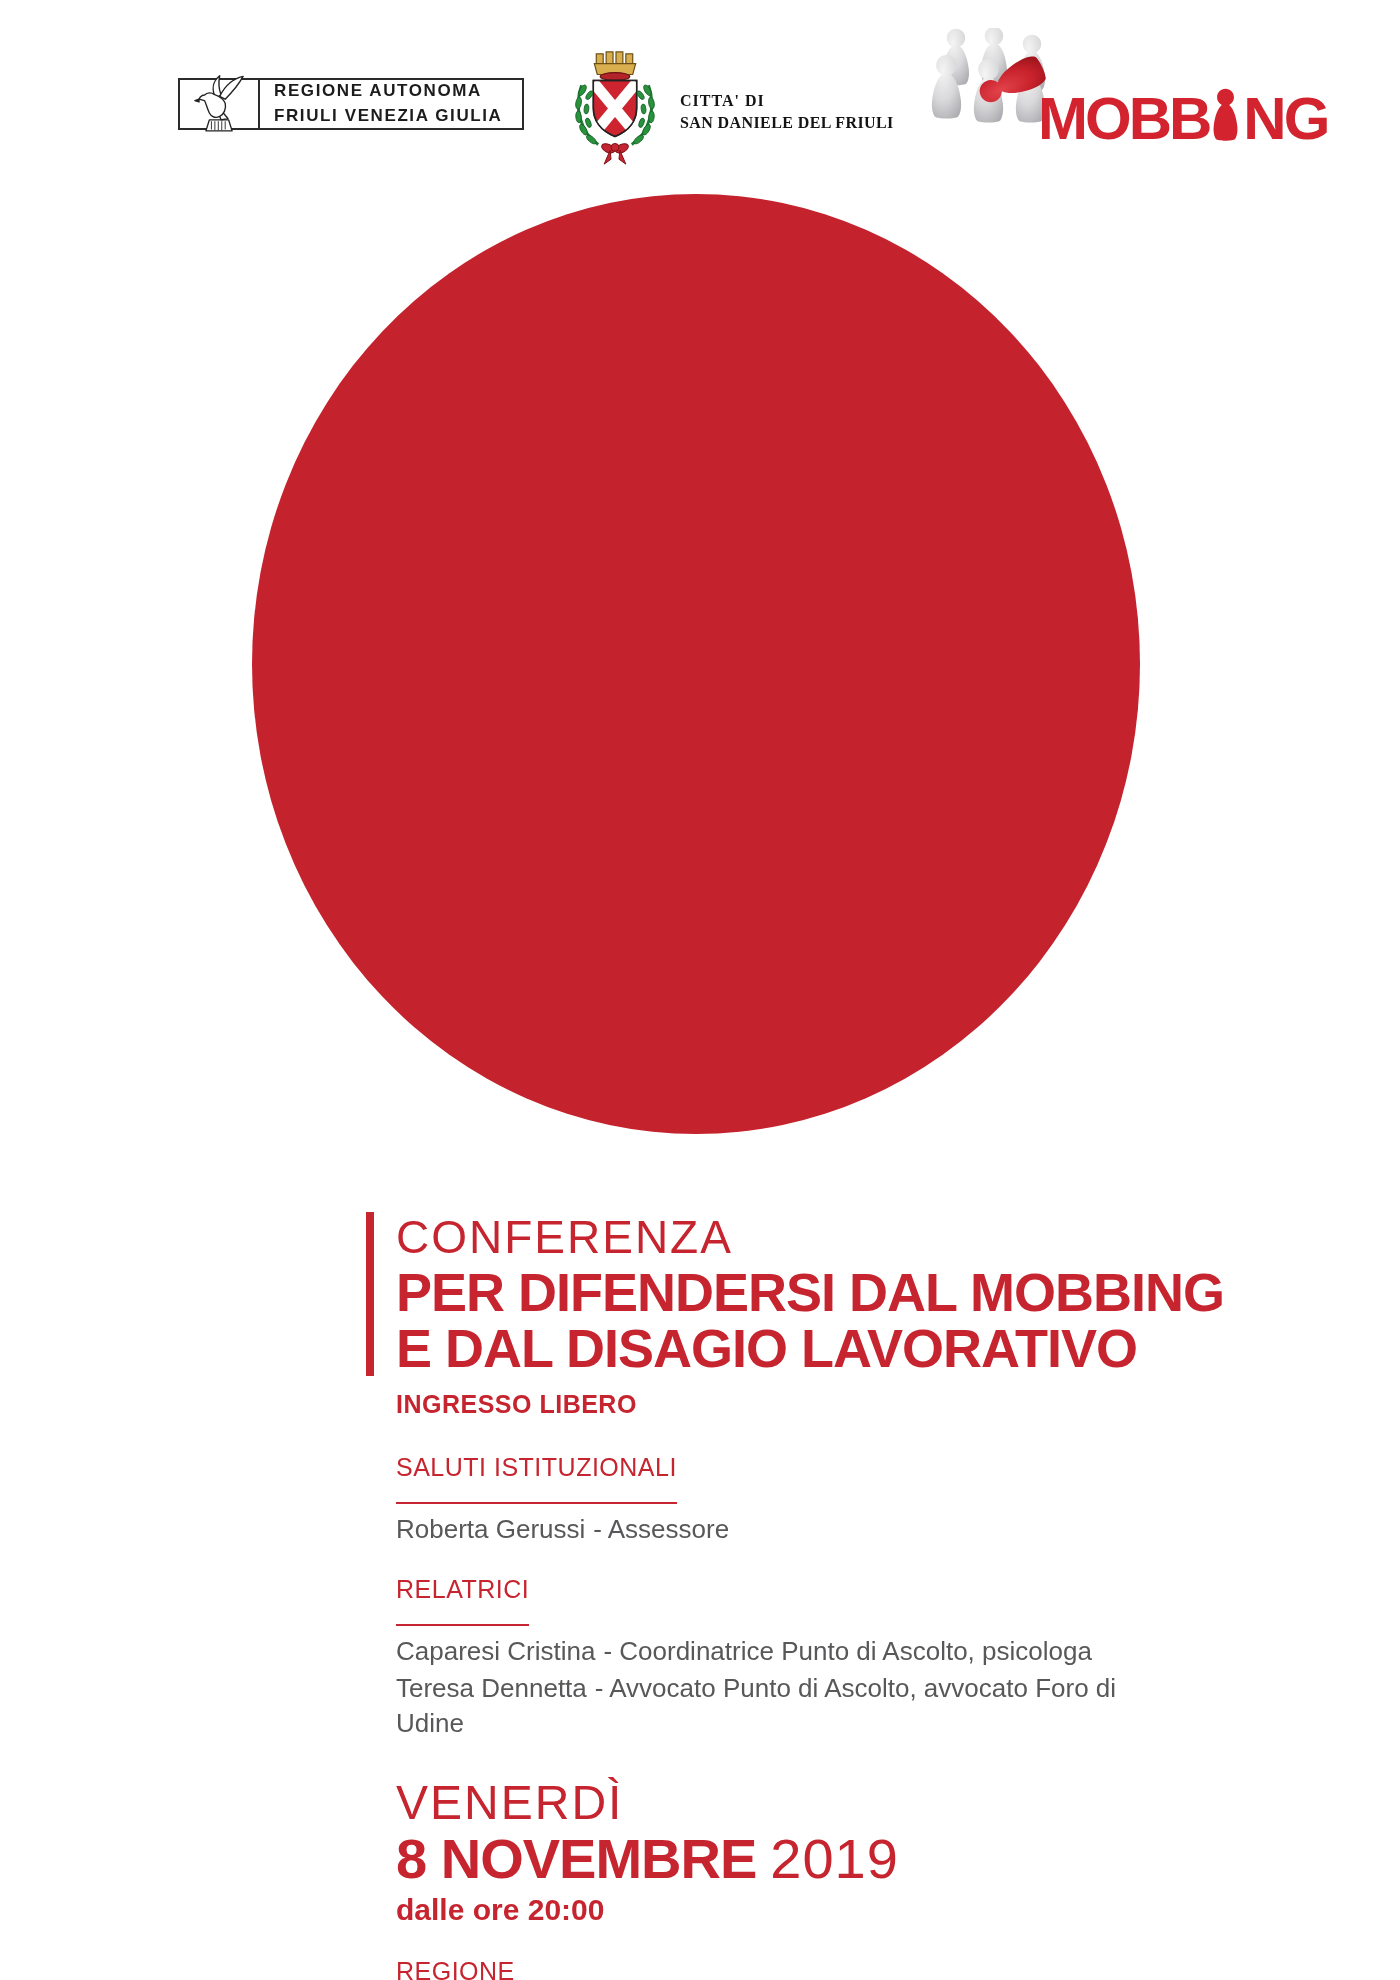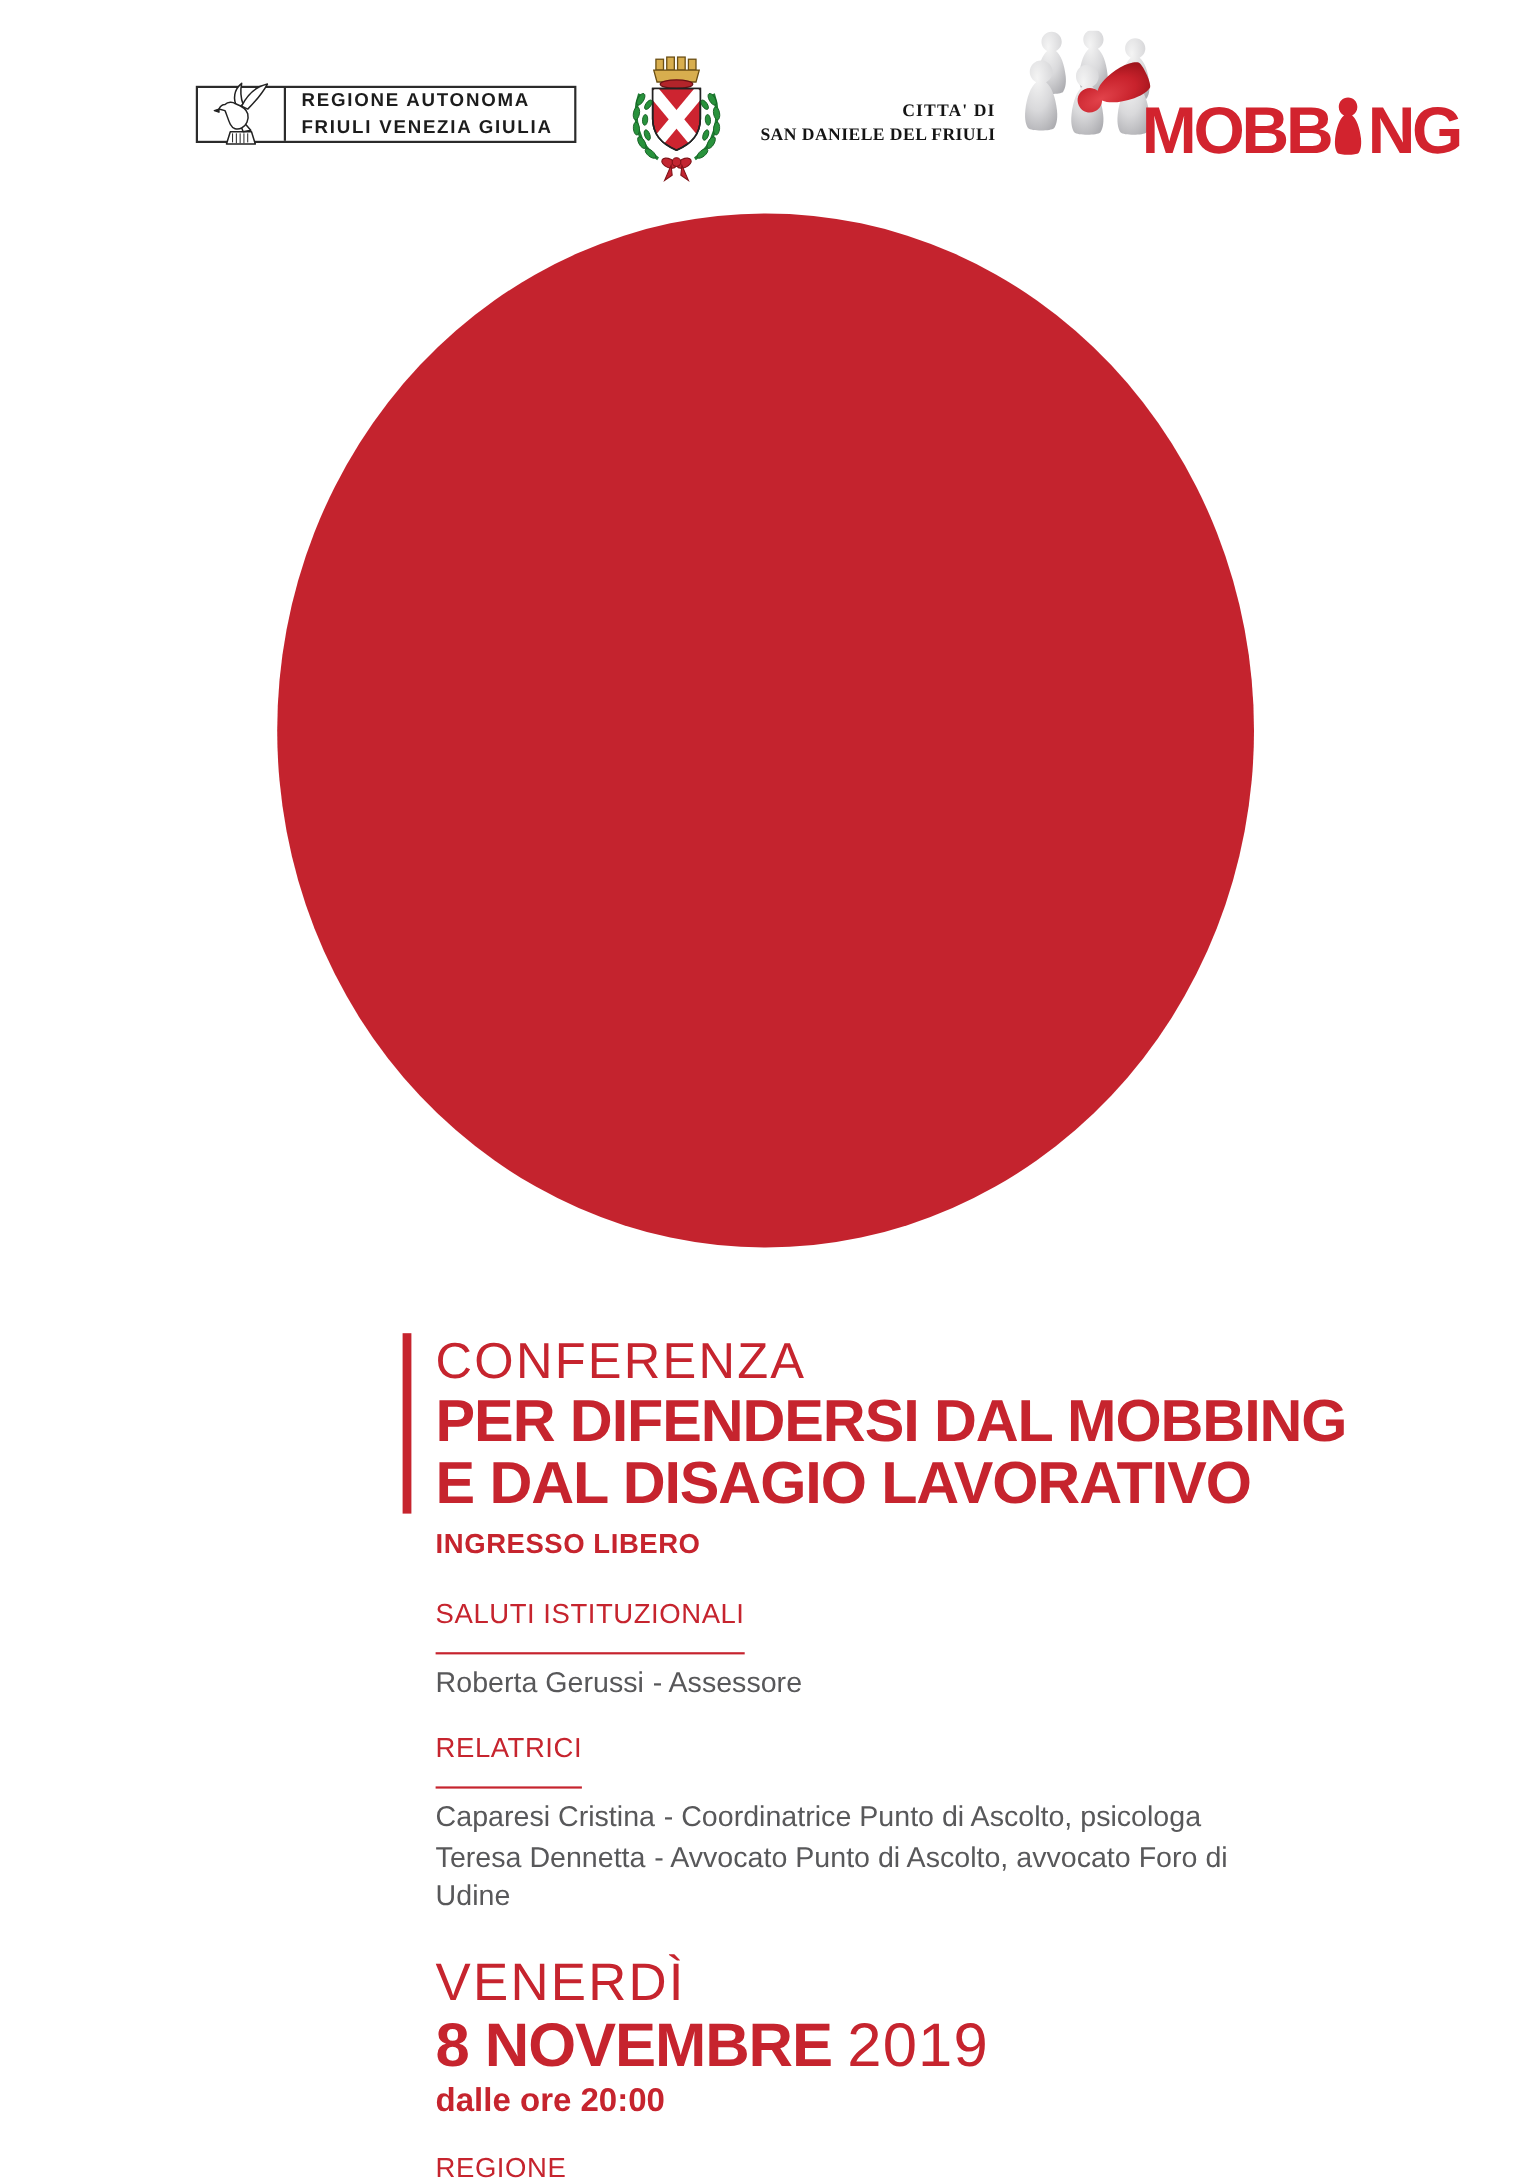--- a/index.html
+++ b/index.html
@@ -11,21 +11,21 @@
   .regione-logo{
     position:absolute;left:138px;top:78px;width:346px;height:52px;
     border:2px solid #2b2b2b;display:flex;align-items:stretch;background:#fff;box-sizing:border-box;margin-left:40px;
   }
   .regione-eagle-cell{width:78px;display:flex;align-items:center;justify-content:center;border-right:2px solid #2b2b2b;}
   .regione-text-cell{flex:1;display:flex;flex-direction:column;justify-content:center;padding-left:14px;}
   .regione-line{font-size:17px;font-weight:700;letter-spacing:1.6px;color:#1c1c1c;line-height:1.45;white-space:nowrap;}
 
   .crest-wrap{position:absolute;left:560px;top:44px;width:110px;height:128px;}
 
-  .citta-block{position:absolute;left:680px;top:92px;width:225px;text-align:right;
+  .citta-block{position:absolute;left:680px;top:92px;width:225px;text-align:left;
     font-family:"Liberation Serif", serif;color:#141414;}
   .citta-line1{font-size:16px;font-weight:700;letter-spacing:1px;}
   .citta-line2{font-size:16px;font-weight:700;letter-spacing:.4px;margin-top:4px;white-space:nowrap;}
 
   .mobbing-logo{position:absolute;left:922px;top:28px;width:385px;height:142px;}
   .mobbing-cluster{position:absolute;left:0;top:0;width:158px;height:140px;}
   .mobbing-word{position:absolute;left:116px;top:60px;display:flex;align-items:flex-end;
     color:#d2232e;font-weight:700;font-size:60px;line-height:.82;letter-spacing:-3px;white-space:nowrap;}
   .mobbing-word .pawn-i{height:54px;width:37px;margin:0 -1px 1px -2px;}
 

